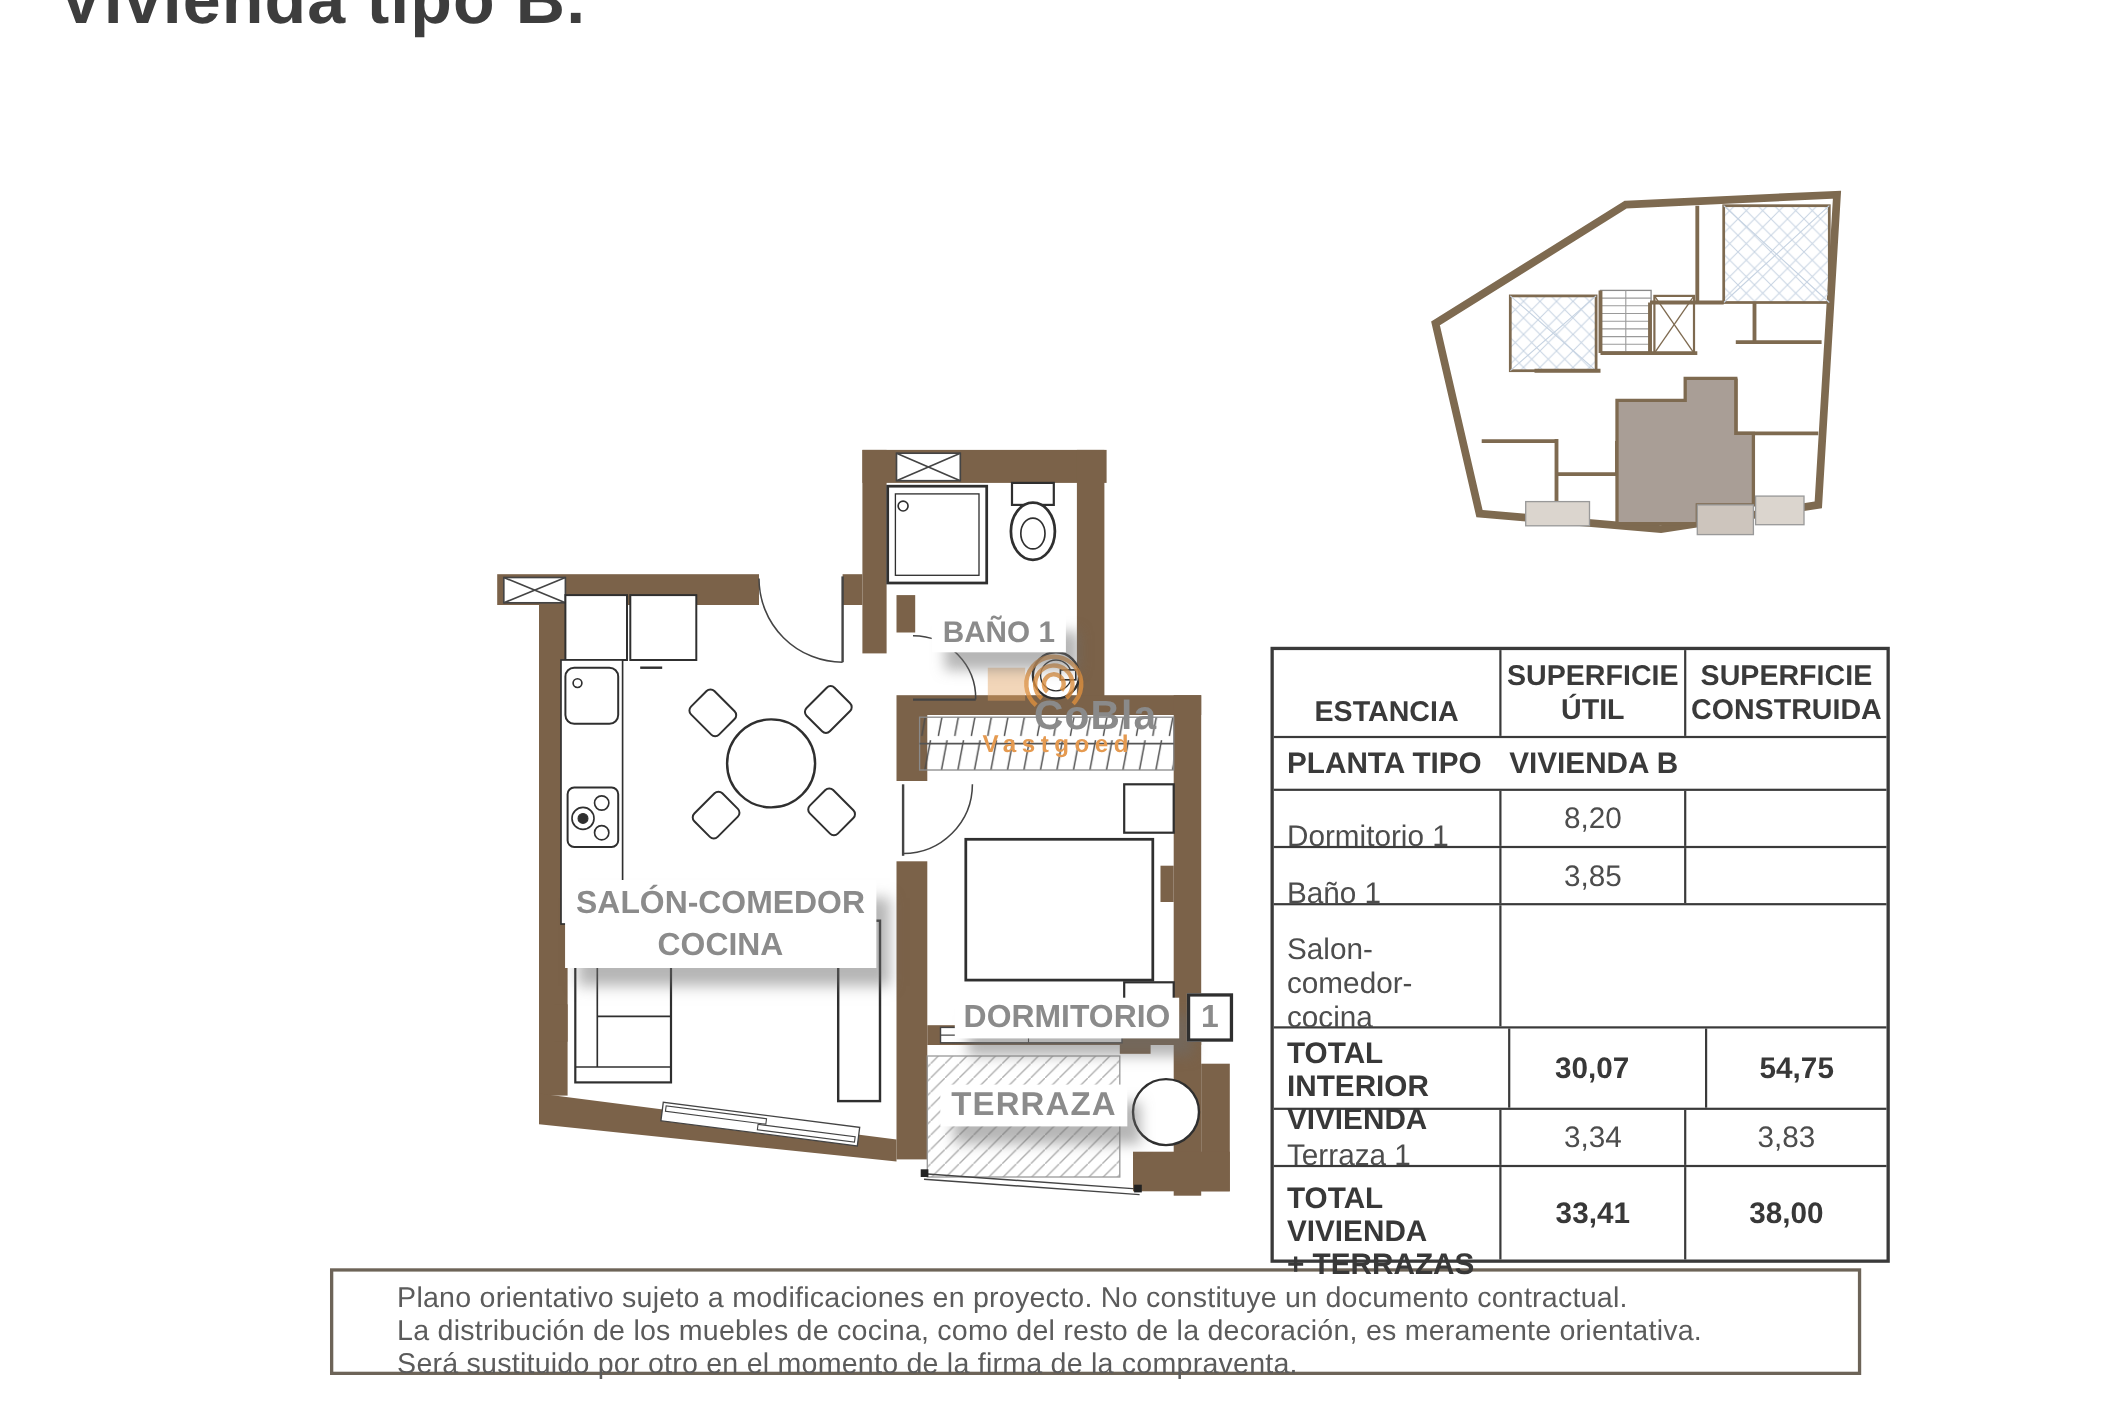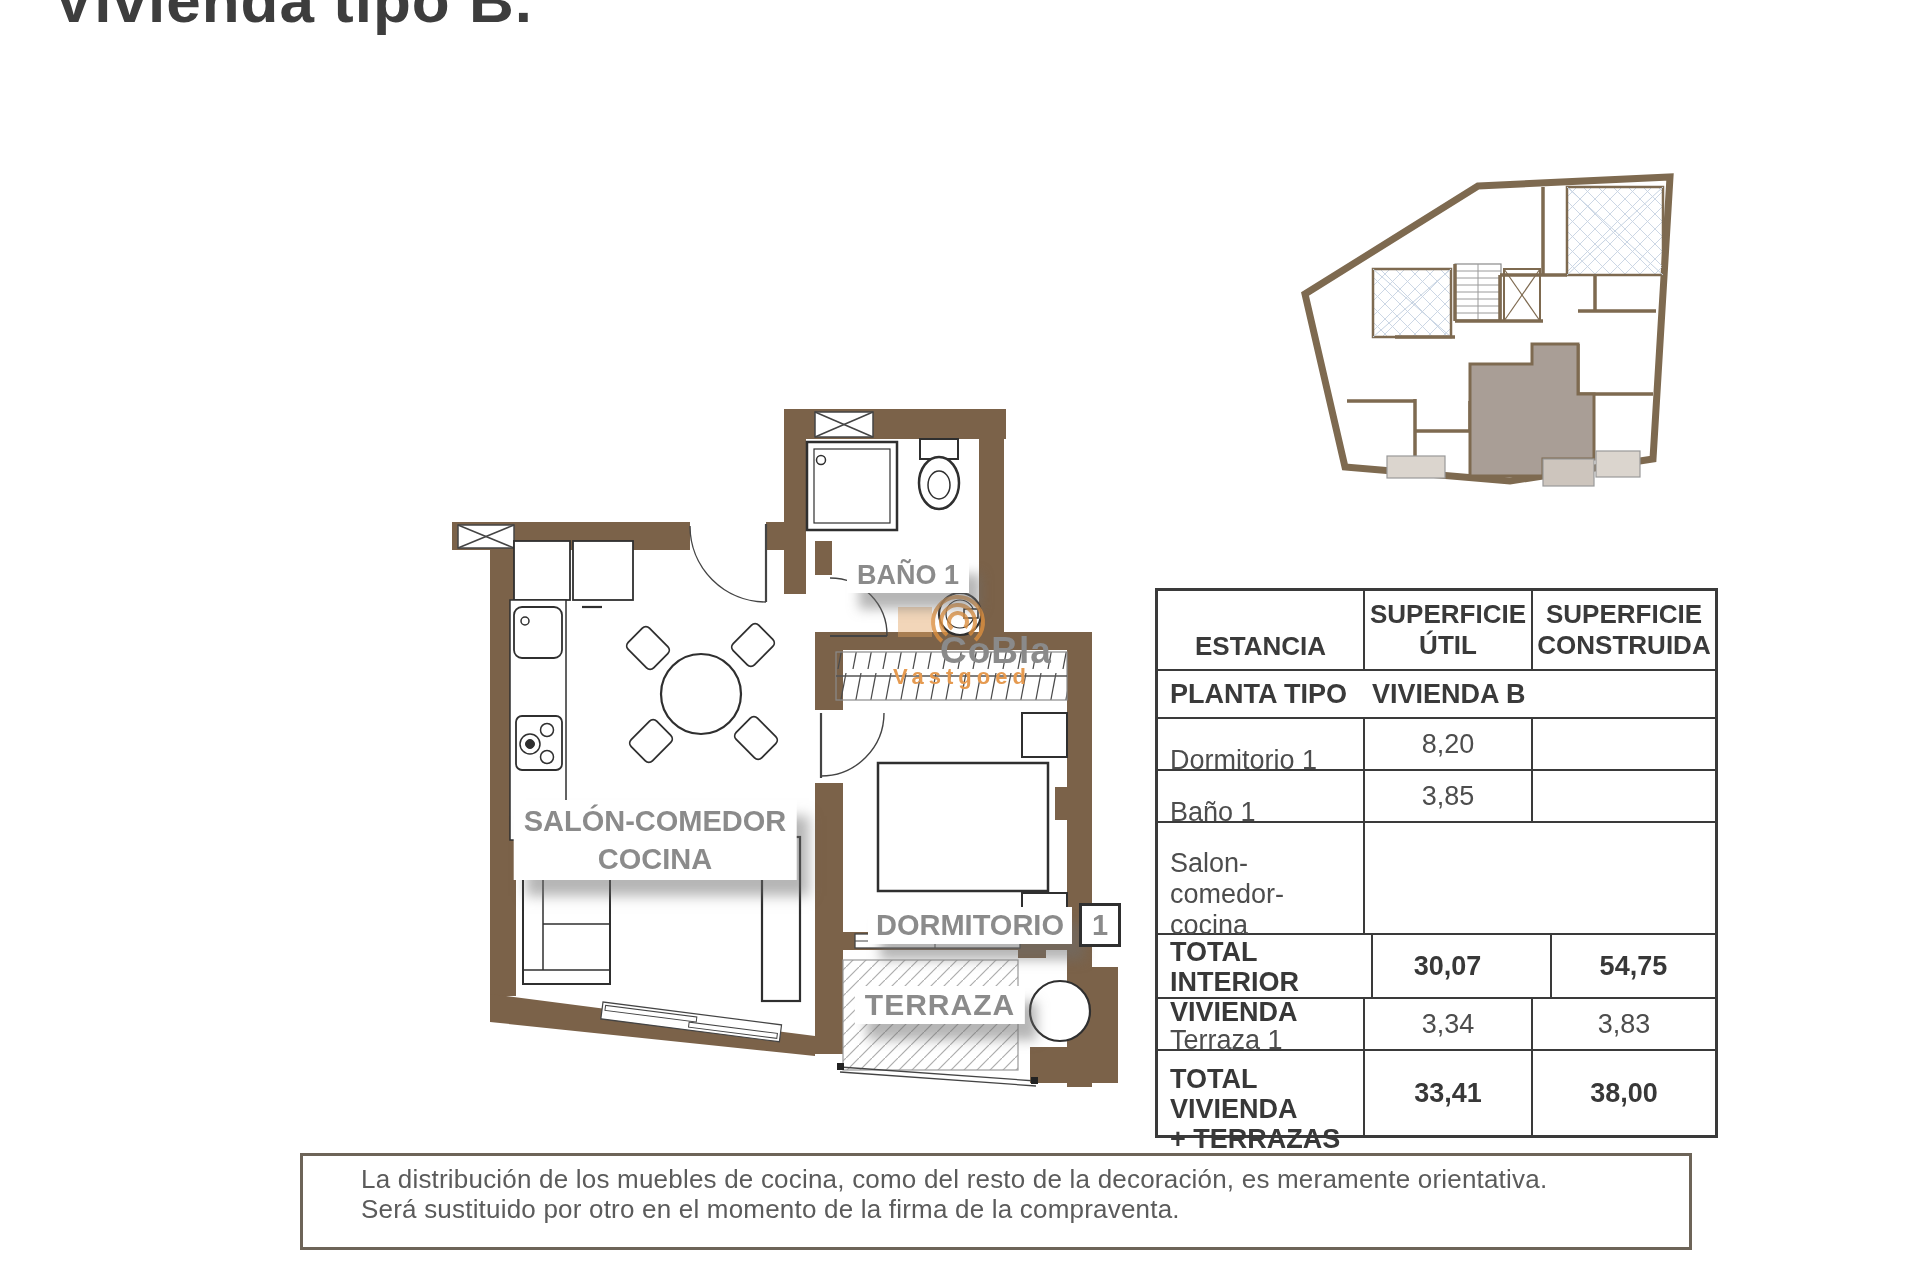--- a/index.html
+++ b/index.html
@@ -44,21 +44,21 @@
   .t-row:first-child { border-top:none; }
   .t-cell { display:flex; align-items:center; border-left:2px solid #3a3a3a;
             font-size:27px; white-space:pre-line; }
   .t-cell:first-child { border-left:none; }
   .c1 { width:205px; justify-content:flex-start; padding-left:12px;margin-top:32px; }
   .c2 { width:168px; justify-content:center; text-align:center; }
   .c3 { width:184px; justify-content:center; text-align:center; }
   .t-head .t-cell { font-weight:bold; color:#3a3a3a; justify-content:center;
                     text-align:center; padding-left:0; font-size:26px; line-height:31px; }
   .h78 { height:78px; } .h48 { height:48px; } .h52 { height:52px; }
-  .h112{ height:112px;} .h64 { height:64px;gap:28px; } .h86 { height:86px; }
+  .h112{ height:112px;} .h64 { height:74px;gap:28px; } .h86 { height:86px; }
   .t-planta { position:relative; align-items:center; }
   .t-planta .p-left  { position:absolute; left:12px;  font-weight:bold; color:#3a3a3a; font-size:27px; }
   .t-planta .p-right { position:absolute; left:214px; font-weight:bold; color:#3a3a3a; font-size:27px; }
   .bold .t-cell { font-weight:bold; color:#383838; line-height:30px; }
 
   
   .disclaimer { position:absolute; left:300px; top:1153px; width:1392px; height:97px;
                 border:3px solid #6d6458; background:#fff; padding:8px 10px 0 58px;
                 font-size:26px; line-height:30px; color:#5b5b5b; letter-spacing:0.2px; }
 </style>
@@ -331,17 +331,18 @@
     </div>
     <div class="t-row bold h86">
       <div class="t-cell c1">TOTAL VIVIENDA
 + TERRAZAS</div>
       <div class="t-cell c2">33,41</div>
       <div class="t-cell c3">38,00</div>
     </div>
   </div>
 
   <div class="disclaimer">
+    <div>Plano orientativo sujeto a modificaciones en proyecto. No constituye un documento contractual.</div>
     <div>La distribución de los muebles de cocina, como del resto de la decoración, es meramente orientativa.</div>
     <div>Será sustituido por otro en el momento de la firma de la compraventa.</div>
   </div>
 
 </div>
 
 </body></html>

